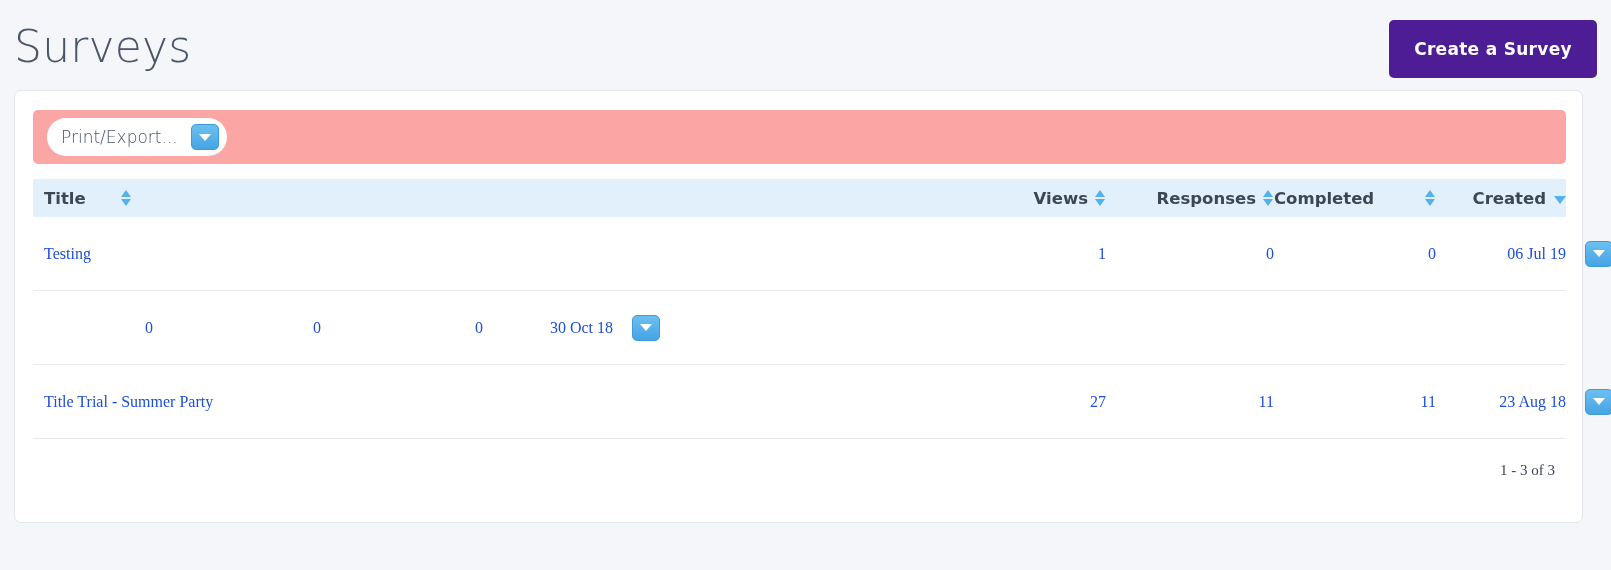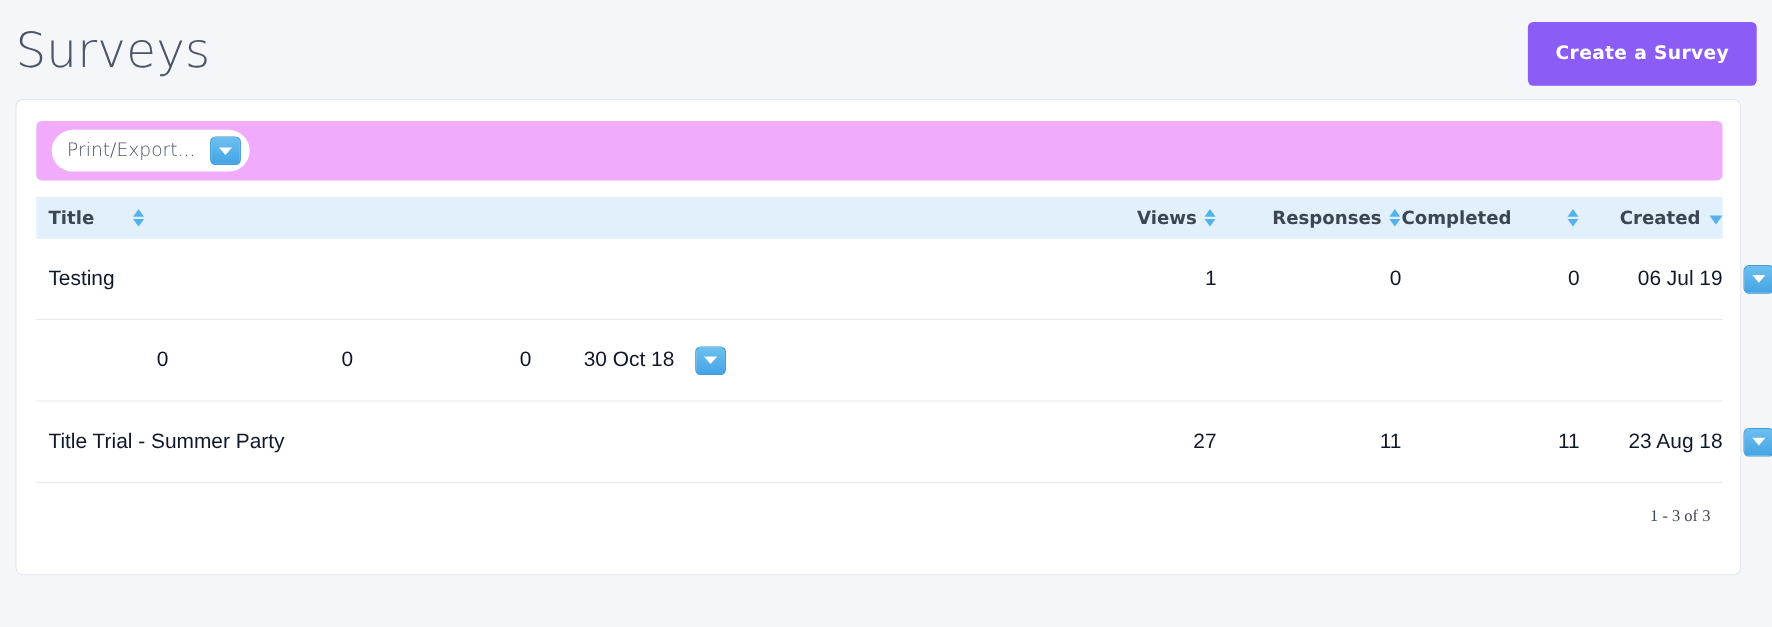--- a/index.html
+++ b/index.html
@@ -32,21 +32,21 @@
     letter-spacing: 0.2px;
     line-height: 58px;
     font-family: "DejaVu Sans", sans-serif;
   }
   .create-button {
     position: absolute;
     right: 14px;
     top: 20px;
     width: 208px;
     height: 58px;
-    background: #8b5cf6;
+    background: #4c1d95;
     border: none;
     border-radius: 5px;
     color: #ffffff;
     font-size: 17px;
     font-weight: bold;
     font-family: "DejaVu Sans", sans-serif;
     letter-spacing: 0.3px;
     cursor: pointer;
     display: flex;
     align-items: center;
@@ -66,21 +66,21 @@
     box-sizing: border-box;
   }
 
   
   .toolbar {
     position: absolute;
     left: 18px;
     top: 19px;
     width: 1533px;
     height: 54px;
-    background: #f0abfc;
+    background: #fca5a5;
     border-radius: 5px;
   }
   .export-select {
     position: absolute;
     left: 14px;
     top: 8px;
     width: 180px;
     height: 38px;
     background: #ffffff;
     border-radius: 19px;
@@ -217,23 +217,23 @@
 
   .tbody { width: 1533px; }
   .tr {
     height: 74px;
     display: flex;
     align-items: center;
     border-bottom: 1px solid #e7e9eb;
     box-sizing: border-box;
   }
   .td {
-    font-size: 19px;
-    color: #0f172a;
-    font-family: Liberation Sans, sans-serif;
+    font-size: 16px;
+    color: #1d4ed8;
+    font-family: Liberation Serif, serif;
     font-weight: 400;
     display: flex;
     align-items: center;
     box-sizing: border-box;
   }
   .td.col-title   { width: 953px; padding-left: 11px; }
   .td.col-views   { width: 120px; justify-content: flex-end; }
   .td.col-resp    { width: 168px; justify-content: flex-end; }
   .td.col-comp    { width: 162px; justify-content: flex-end; }
   .td.col-created { width: 130px; justify-content: flex-end; }

